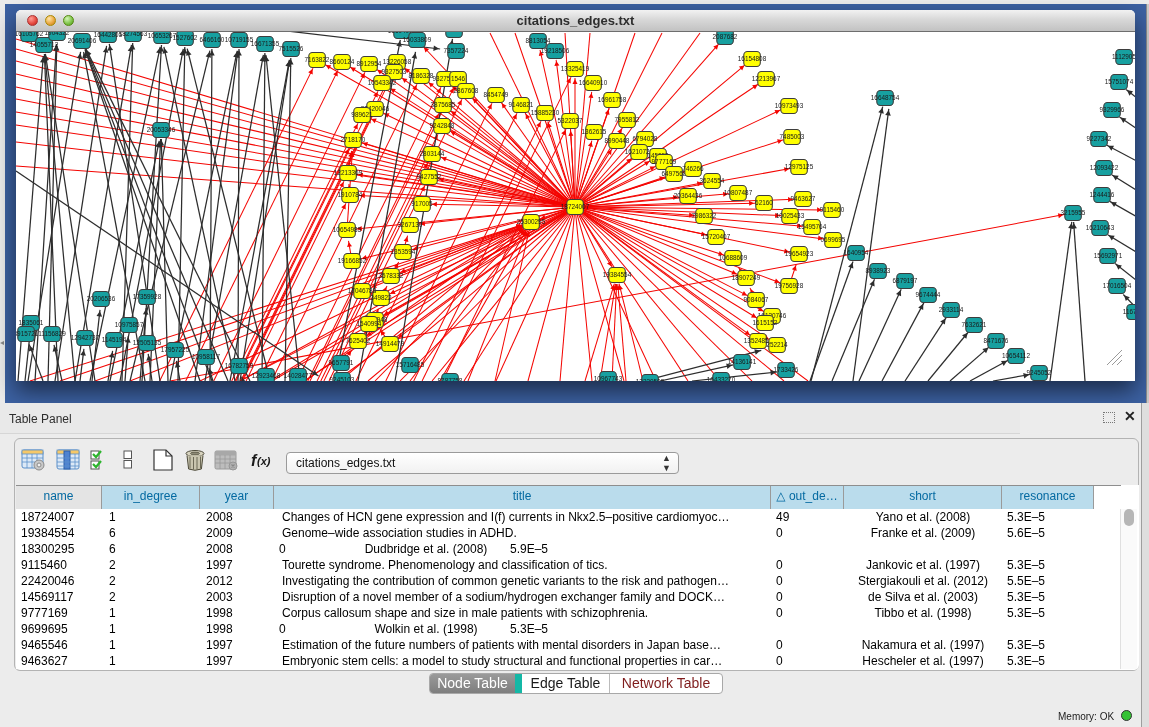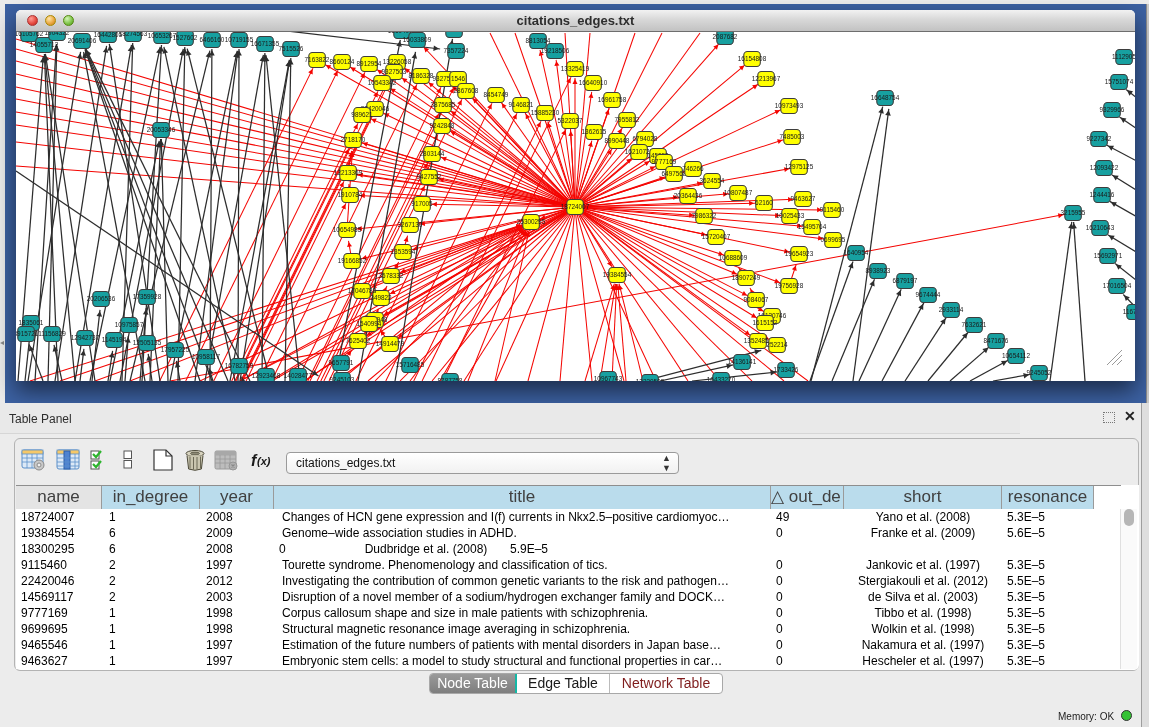--- a/index.html
+++ b/index.html
@@ -27,21 +27,21 @@
 #tpfloat{position:absolute;left:1103px;top:9px;width:12px;height:11px;
  border:1px dotted #777}
 #tpx{position:absolute;left:1124px;top:5px;font-size:14px;font-weight:bold;color:#222}
 #container{position:absolute;left:14px;top:35px;width:1125px;height:233px;
  border:1px solid #b3b3b3;border-radius:6px;background:#ececec}
 #ddown{position:absolute;left:271px;top:13px;width:393px;height:22px;
  background:linear-gradient(#fff,#f1f1f1);border:1px solid #9a9a9a;border-radius:4px;
  font-size:12px;color:#111;line-height:20px;padding-left:9px}
 #ddarr{position:absolute;right:7px;top:0px;font-size:9px;color:#333;line-height:10px}
 #thead{position:absolute;left:1px;top:46px;width:1105px;height:34px;display:flex;
- border-top:1px solid #8e8e8e;border-bottom:1px solid #8e8e8e;font-size:17px;color:#404040}
+ border-top:1px solid #8e8e8e;border-bottom:1px solid #8e8e8e;font-size:12px;color:#0369a1}
 #thead div{border-right:1px solid #9a9a9a;background:#badcec;text-align:center;
  line-height:21px;overflow:hidden;white-space:nowrap}
 #thead .h0{width:86px;background:#e4e4e4}
 #thead .h1{width:98px}#thead .h2{width:74px}#thead .h3{width:497px}
 #thead .h4{width:73px}#thead .h5{width:158px}#thead .h6{width:92px;border-right:1px solid #9a9a9a}
 #tbody{position:absolute;left:1px;top:70px;width:1121px;height:160px;background:#fff;
  font-size:12px;color:#000}
 .tr{display:flex;height:16px;line-height:16px;white-space:nowrap}
 .tr div{overflow:hidden}
 .c0{width:86px;padding-left:5px}.c1{width:98px;padding-left:7px}
@@ -49,21 +49,21 @@
 .c4{width:73px;padding-left:5px}.c5{width:158px;text-align:center}
 .c6{width:92px;padding-left:5px}
 #tblwhite{position:absolute;left:1px;top:46px;width:1123px;height:185px;background:#fff;border-radius:0 0 5px 5px}
 #vsb{position:absolute;left:1105px;top:70px;width:17px;height:160px;background:#fafafa;border-left:1px solid #e0e0e0}
 #vsbthumb{position:absolute;left:3px;top:0px;width:10px;height:17px;background:#b6b6b6;border-radius:5px}
 #tabs{position:absolute;left:429px;top:270px;height:21px;display:flex;
  font-size:14px;border:1px solid #a8a8a8;border-radius:4px;overflow:hidden;background:#fff}
 #tabs div{line-height:19px;text-align:center}
 #tab1{width:85px}#tab2{width:95px}#tab3{width:112px}
 #tab1{background:linear-gradient(#9a9a9a,#7e7e7e);color:#fff}
-#tab2{border-left:2px solid #14b8a6;border-right:1px solid #bbb;color:#1a1a1a}
+#tab2{border-left:7px solid #14b8a6;border-right:1px solid #bbb;color:#1a1a1a}
 #tab3{color:#7f1d1d}
 #mem{position:absolute;left:1058px;top:308px;font-size:10px;color:#222}
 #memdot{position:absolute;left:1121px;top:307px;width:11px;height:11px;border-radius:50%;
  background:#35c335;border:1px solid #333}
 #redge{position:absolute;left:1141px;top:403px;width:8px;height:324px;
  background:#dedede;border-left:1px solid #9e9e9e}
 </style></head><body>
 <div id="app">
  <div id="netbg"></div>
  <div id="rstrip"></div>
@@ -957,21 +957,20 @@
             <div class="c2">1998</div>
             <div class="c3">Corpus callosum shape and size in male patients with schizophrenia.</div>
             <div class="c4">0</div>
             <div class="c5">Tibbo et al. (1998)</div>
             <div class="c6">5.3E–5</div>
           </div>
 <div class="tr">
             <div class="c0">9699695</div>
             <div class="c1">1</div>
             <div class="c2">1998</div>
-            <div class="c3">Structural magnetic resonance image averaging in schizophrenia.</div>
             <div class="c4">0</div>
             <div class="c5">Wolkin et al. (1998)</div>
             <div class="c6">5.3E–5</div>
           </div>
 <div class="tr">
             <div class="c0">9465546</div>
             <div class="c1">1</div>
             <div class="c2">1997</div>
             <div class="c3">Estimation of the future numbers of patients with mental disorders in Japan base…</div>
             <div class="c4">0</div>

